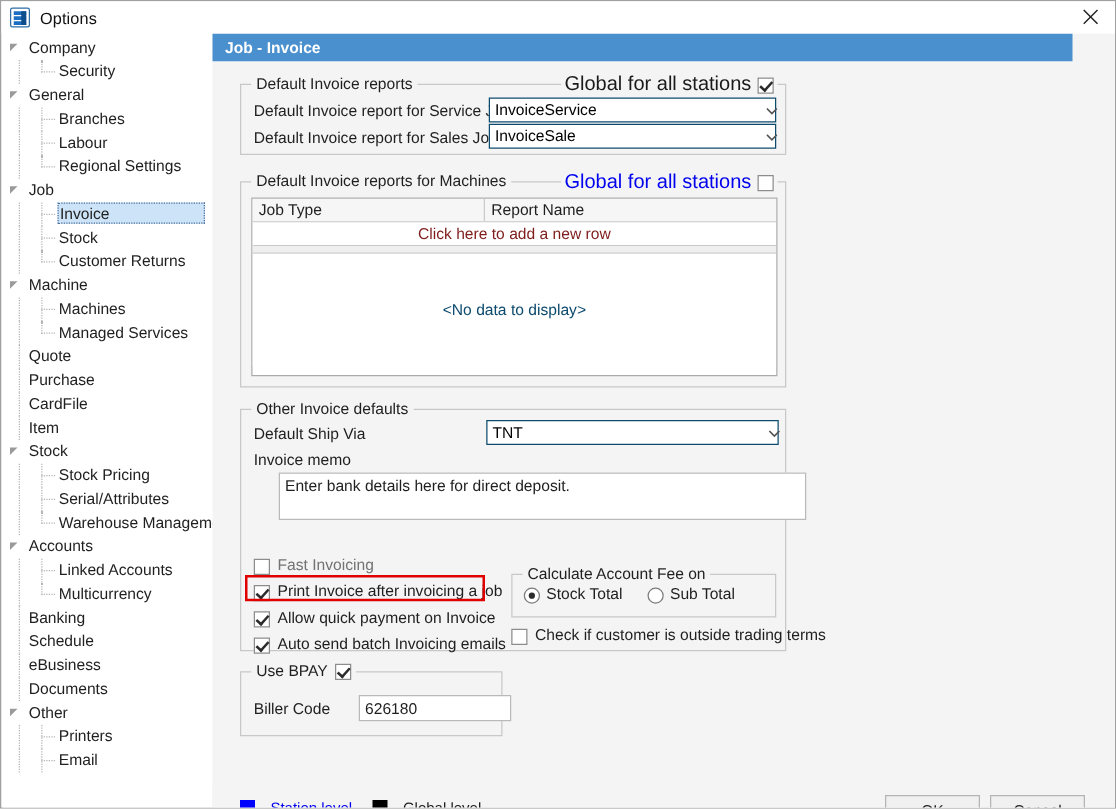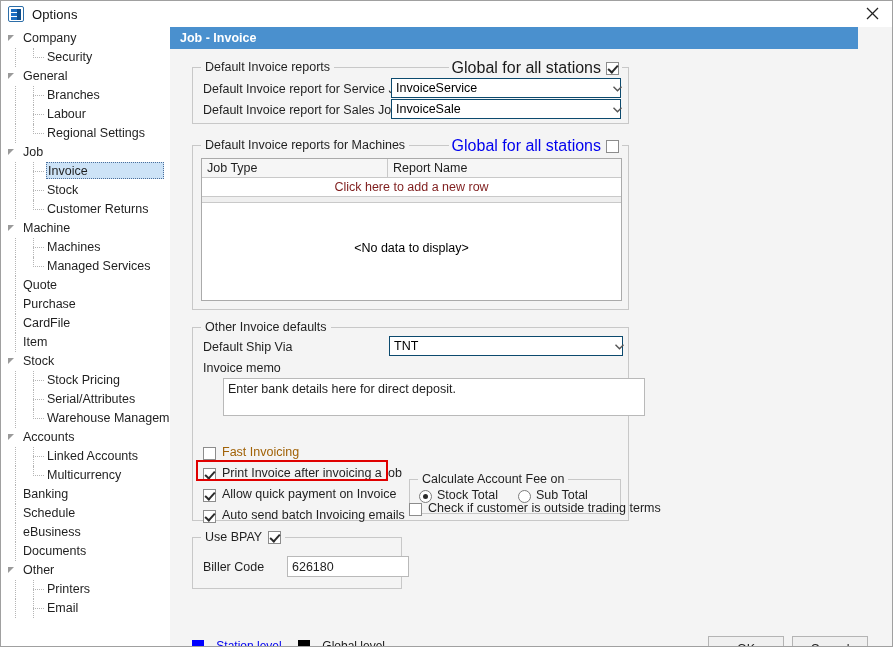--- a/index.html
+++ b/index.html
@@ -283,21 +283,21 @@
   .grid .spacer {
     height: 5px;
     background: #efefef;
     border-bottom: 1px solid #c9c9c9;
   }
   .grid .nodata {
     height: 90px;
     display: flex;
     align-items: center;
     justify-content: center;
-    color: #000000;
+    color: #0c4a6e;
     font-size: 12.5px;
     background: #ffffff;
   }
 
   
   .cb {
     position: absolute;
     width: 13px; height: 13px;
     background: #ffffff;
     border: 1px solid #8c8c8c;
@@ -499,30 +499,30 @@
           </span>
         </div>
 
         <div class="lab" style="left:10px; top:33px;">Invoice memo</div>
         <div class="field" style="left:8px; top:50px; width:422px; height:38px;">
           <span>Enter bank details here for direct deposit.</span>
         </div>
 
         <div id="cbcol">
             <div class="cb" style="left: 10px; top: 119px;"></div>
-            <div class="lab" style="left: 29px; top: 117px; color: #a16207;">Fast Invoicing</div>
+            <div class="lab" style="left: 29px; top: 117px; color: #737373;">Fast Invoicing</div>
             <div class="cb checked" style="left: 10px; top: 140px;"></div>
             <div class="lab" style="left: 29px; top: 138px; color: rgb(31, 31, 31);">Print Invoice after invoicing a job</div>
             <div class="cb checked" style="left: 10px; top: 161px;"></div>
             <div class="lab" style="left: 29px; top: 159px; color: rgb(31, 31, 31);">Allow quick payment on Invoice</div>
             <div class="cb checked" style="left: 10px; top: 182px;"></div>
             <div class="lab" style="left: 29px; top: 180px; color: rgb(31, 31, 31);">Auto send batch Invoicing emails</div>
           </div>
 
-        <div class="gbox" style="left:216px; top:131px; width:212px; height:35px; background:#f4f4f4;margin-top:20px;">
+        <div class="gbox" style="left:216px; top:131px; width:212px; height:35px; background:#f4f4f4;">
           <div class="gtitle">Calculate Account Fee on</div>
           <div class="rb on" style="left:9px; top:10px;"></div>
           <div class="lab" style="left:27px; top:8px;">Stock Total</div>
           <div class="rb" style="left:108px; top:10px;"></div>
           <div class="lab" style="left:126px; top:8px;">Sub Total</div>
         </div>
 
         <div class="cb" style="left:216px; top:175px;"></div>
         <div class="lab" style="left:235px; top:173px;">Check if customer is outside trading terms</div>
       </div>

